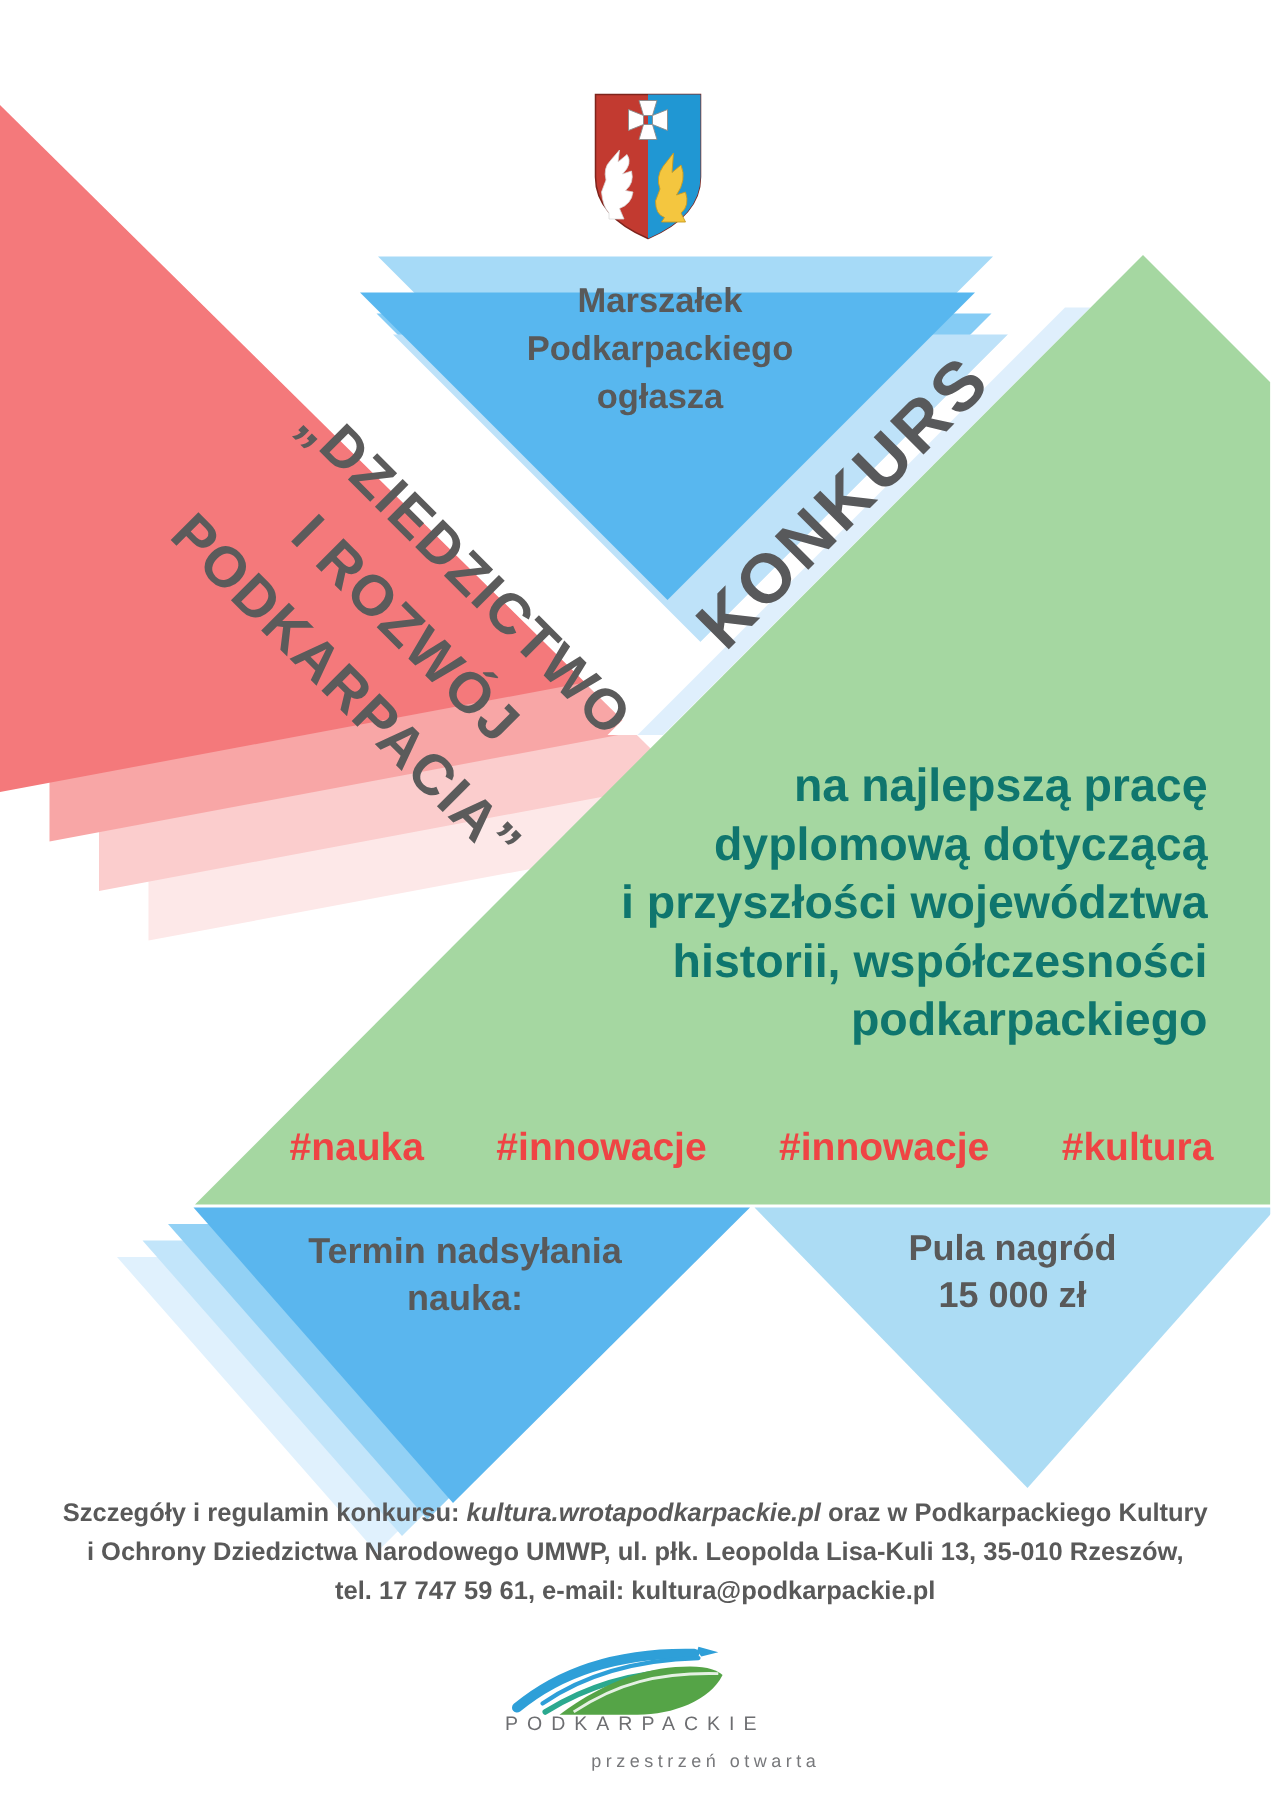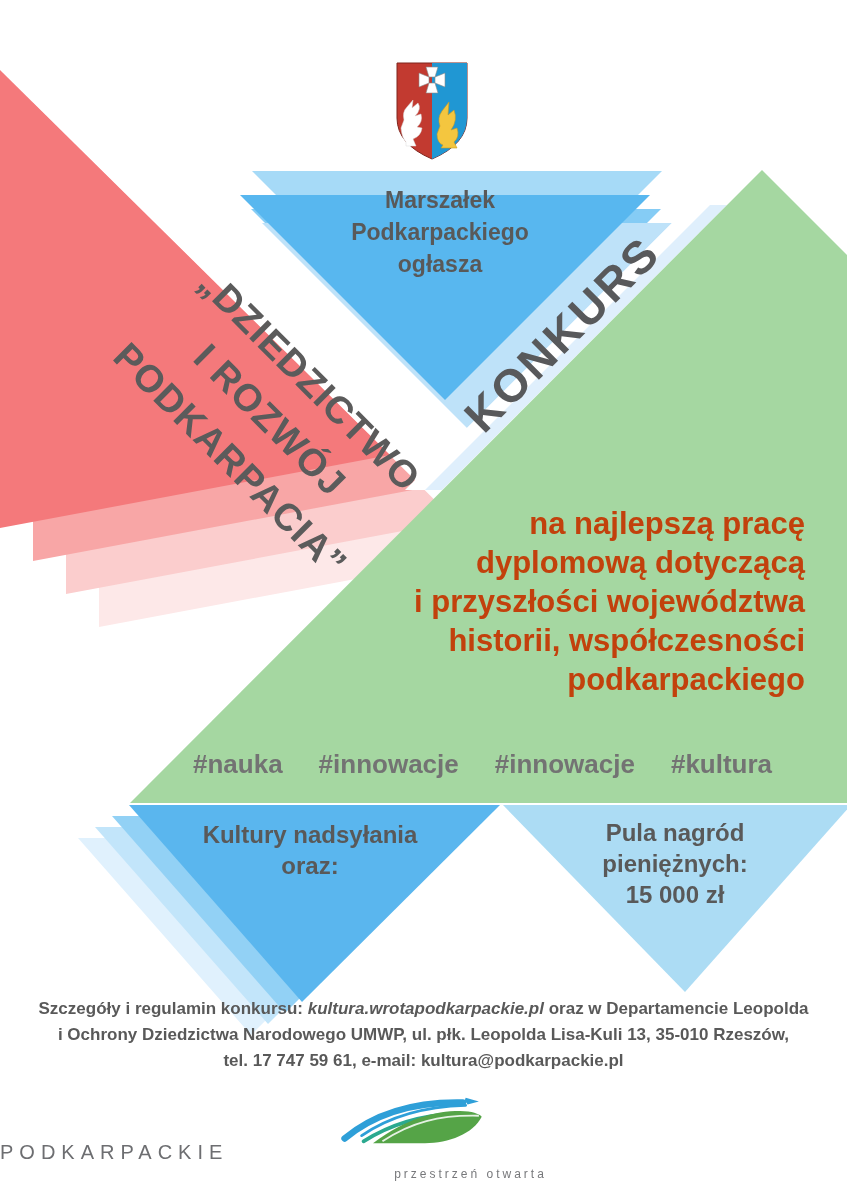--- a/index.html
+++ b/index.html
@@ -8,27 +8,27 @@
     font-family:"Liberation Sans","DejaVu Sans",sans-serif;color:#595959;
   }
   #bg-svg{position:absolute;left:0;top:0;width:847px;height:1200px;}
   .abs{position:absolute;}
   .txt{font-weight:bold;color:#595959;}
   #header-block{left:280px;top:184px;width:320px;text-align:center;font-size:23px;line-height:32px;}
   #konkurs-block{left:412px;top:303px;width:300px;height:62px;line-height:62px;text-align:center;
     font-size:46px;letter-spacing:3px;transform:rotate(-45deg);color:#58595B;}
   #ribbon-block{left:60px;top:336px;width:420px;height:168px;text-align:center;
     font-size:38px;line-height:56px;letter-spacing:1px;transform:rotate(45deg);color:#5B5B5B;}
-  #desc-block{right:42px;top:504px;text-align:right;font-size:31px;line-height:39px;color:#c2410c;white-space:nowrap;}
-  #hashtag-row{left:193px;top:749px;width:616px;display:flex;justify-content:flex-start;font-size:26px;color:#737373;gap:36px;}
+  #desc-block{right:42px;top:504px;text-align:right;font-size:31px;line-height:39px;color:#0f766e;white-space:nowrap;}
+  #hashtag-row{left:193px;top:749px;width:616px;display:flex;justify-content:space-between;font-size:26px;color:#ef4444;gap:36px;}
   #deadline-block{left:165px;top:819px;width:290px;text-align:center;font-size:24px;line-height:31px;}
   #prize-block{left:530px;top:817px;width:290px;text-align:center;font-size:24px;line-height:31px;}
   #footer-block{left:10px;top:996px;width:827px;text-align:center;font-size:17px;line-height:26px;white-space:nowrap;}
   #footer-block .it{font-style:italic;}
-  #brand-name{left:0;top:1141px;width:847px;text-align:left;font-size:20px;letter-spacing:6px;
+  #brand-name{left:0;top:1141px;width:847px;text-align:center;font-size:13px;letter-spacing:6px;
     color:#6D6E71;font-weight:normal;}
   #brand-tagline{left:0;top:1167px;width:847px;text-align:center;font-size:12px;letter-spacing:3px;
     color:#77787B;font-weight:normal;padding-left:47px;}
   #crest-svg{left:394px;top:60px;}
   #logo-svg{left:330px;top:1094px;}
 </style>
 </head>
 <body>
 
 <div id="poster">
@@ -99,33 +99,32 @@
   </div>
 
   <div id="hashtag-row" class="abs txt">
     <span>#nauka</span>
     <span>#innowacje</span>
     <span>#innowacje</span>
     <span>#kultura</span>
   </div>
 
   <div id="deadline-block" class="abs txt">
-    <div>Kultury nadsyłania</div>
-    <div>oraz:</div>
+    <div>Termin nadsyłania</div>
+    <div>nauka:</div>
   </div>
 
   <div id="prize-block" class="abs txt">
     <div>Pula nagród</div>
-    <div>pieniężnych:</div>
     <div>15 000 zł</div>
   </div>
 
   <div id="footer-block" class="abs txt">
     <div>
-      <span>Szczegóły i regulamin konkursu: </span><span class="it">kultura.wrotapodkarpackie.pl</span><span> oraz w Departamencie Leopolda</span>
+      <span>Szczegóły i regulamin konkursu: </span><span class="it">kultura.wrotapodkarpackie.pl</span><span> oraz w Podkarpackiego Kultury</span>
     </div>
     <div>i Ochrony Dziedzictwa Narodowego UMWP, ul. płk. Leopolda Lisa-Kuli 13, 35-010 Rzeszów,</div>
     <div>tel. 17 747 59 61, e-mail: kultura@podkarpackie.pl</div>
   </div>
 
   <svg id="logo-svg" class="abs" width="190" height="52" viewBox="0 0 190 55" aria-hidden="true">
     <path d="M10,47 C45,18 90,8 135,9" stroke="#2E9FD8" stroke-width="7" fill="none" stroke-linecap="round"></path>
     <path d="M28,44 C60,22 100,13 138,12" stroke="#2E9FD8" stroke-width="3" fill="none" stroke-linecap="round"></path>
     <path d="M30,50 C62,30 95,22 128,21" stroke="#2BA98F" stroke-width="4" fill="none" stroke-linecap="round"></path>
     <path d="M40,52 C75,26 105,18 132,18 C145,18 152,21 155,24 C146,42 120,52 95,52 Z" fill="#55A447"></path>

